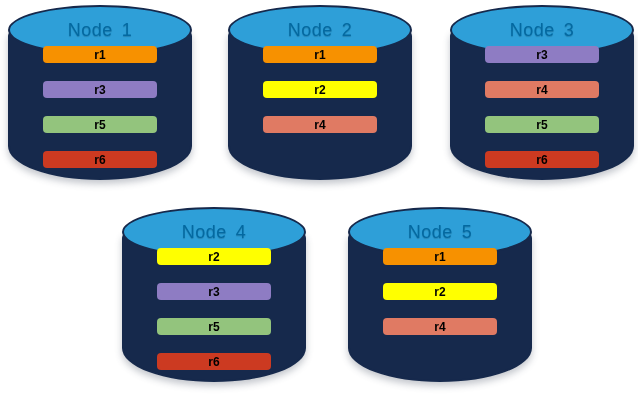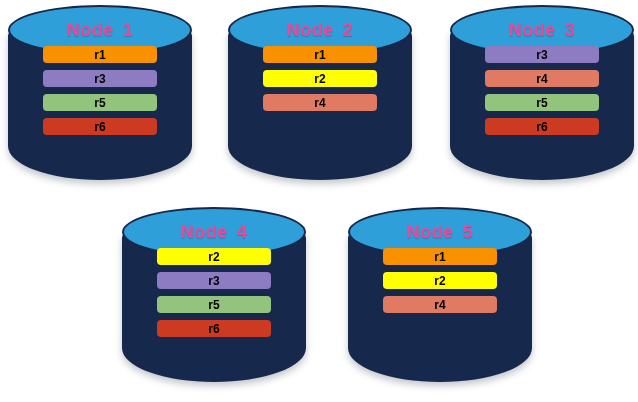--- a/index.html
+++ b/index.html
@@ -57,43 +57,43 @@
 
   .node-label {
     position: absolute;
     left: 0;
     top: 0;
     width: 184px;
     height: 50px;
     display: flex;
     align-items: center;
     justify-content: center;
-    color: #ec4899;
+    color: #0369a1;
     font-size: 18px;
-    font-weight: bold;
+    font-weight: normal;
     letter-spacing: 0.5px;
     z-index: 4;
     pointer-events: none;
     text-shadow: 0 1px 1px rgba(0,0,0,0.18);
   }
   .node-label .num { margin-left: 9px; }
 
   .replica-stack {
     position: absolute;
     left: 0;
     top: 41px;
     width: 184px;
     z-index: 5;
     padding: 0 35px;
     box-sizing: border-box;
   }
 
   .replica {
     height: 17px;
-    margin-bottom: 7px;
+    margin-bottom: 18px;
     border-radius: 4px;
     display: flex;
     align-items: center;
     justify-content: center;
     font-size: 12px;
     font-weight: bold;
     color: #000000;
     line-height: 1;
   }
   .replica:last-child { margin-bottom: 0; }

